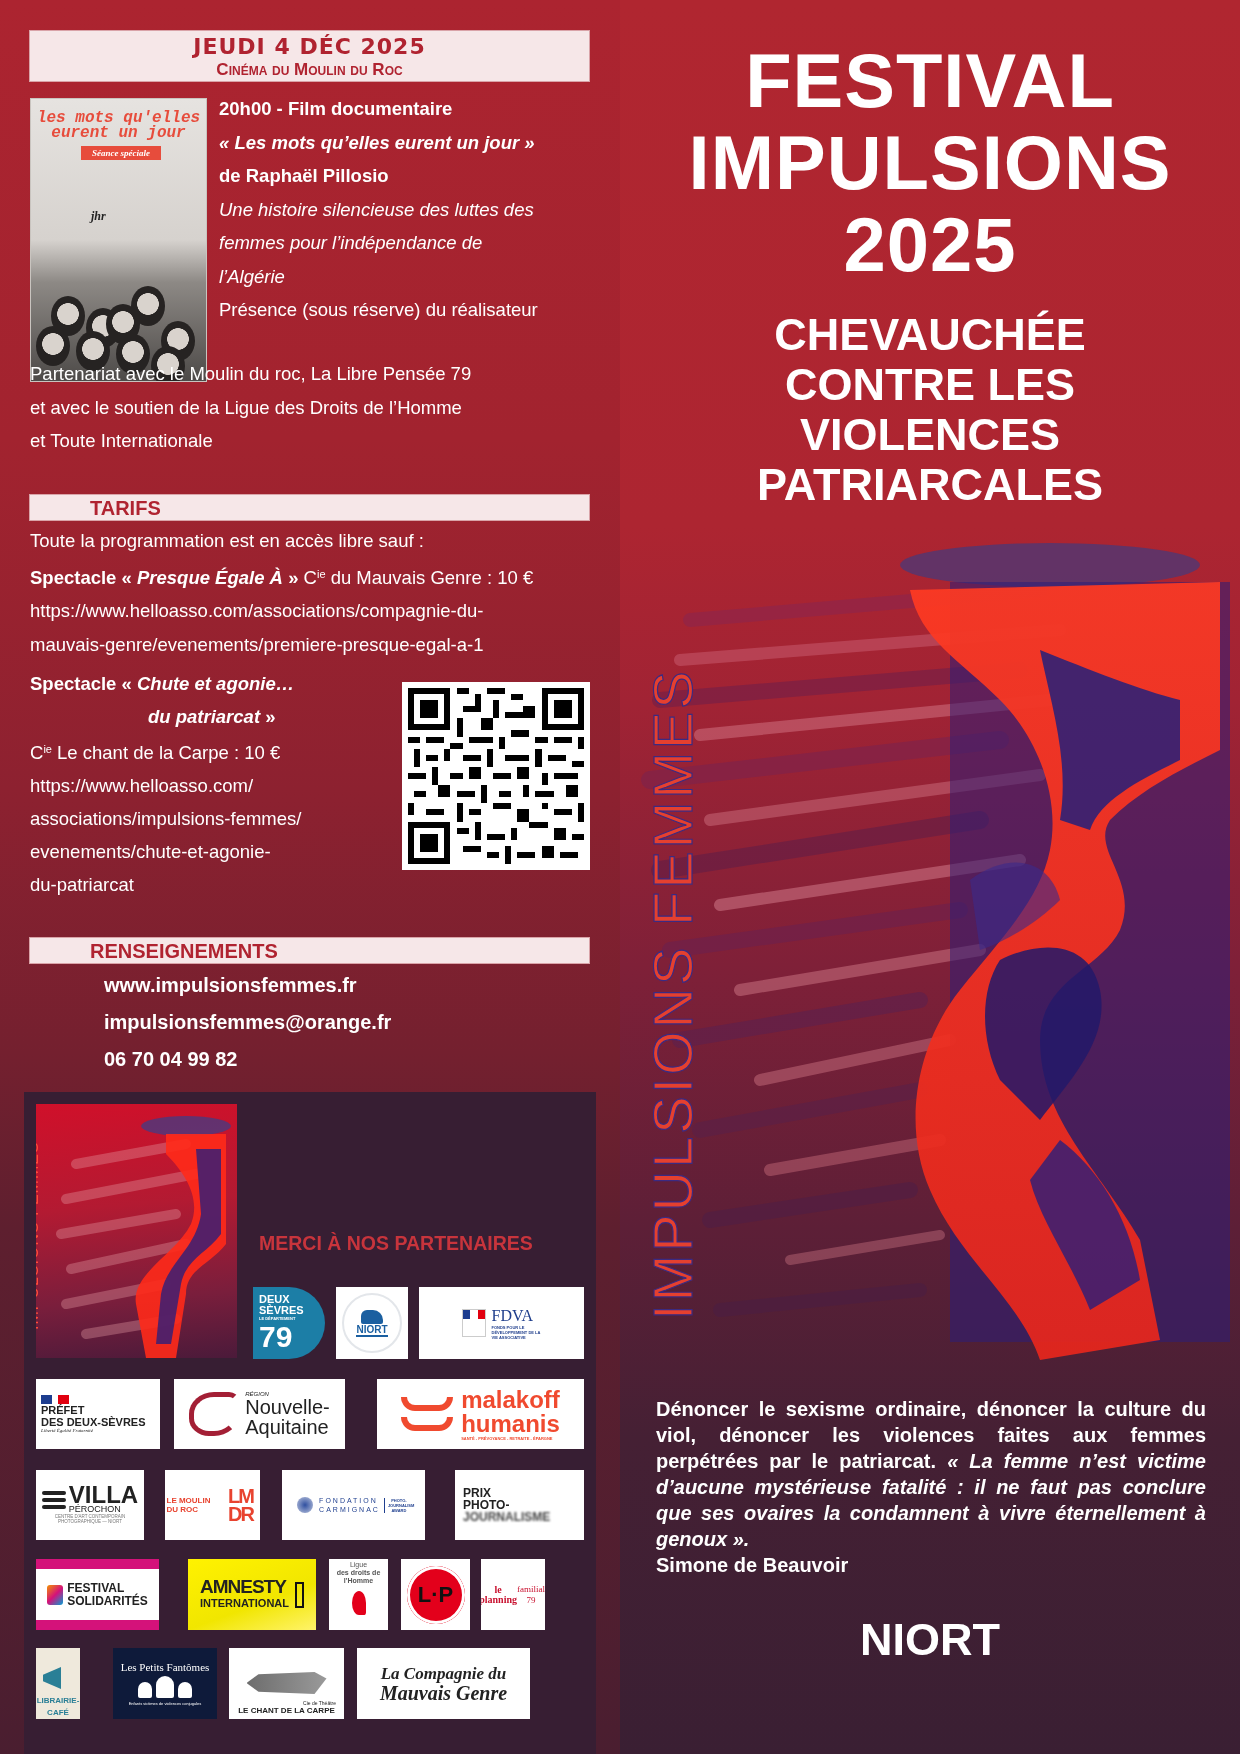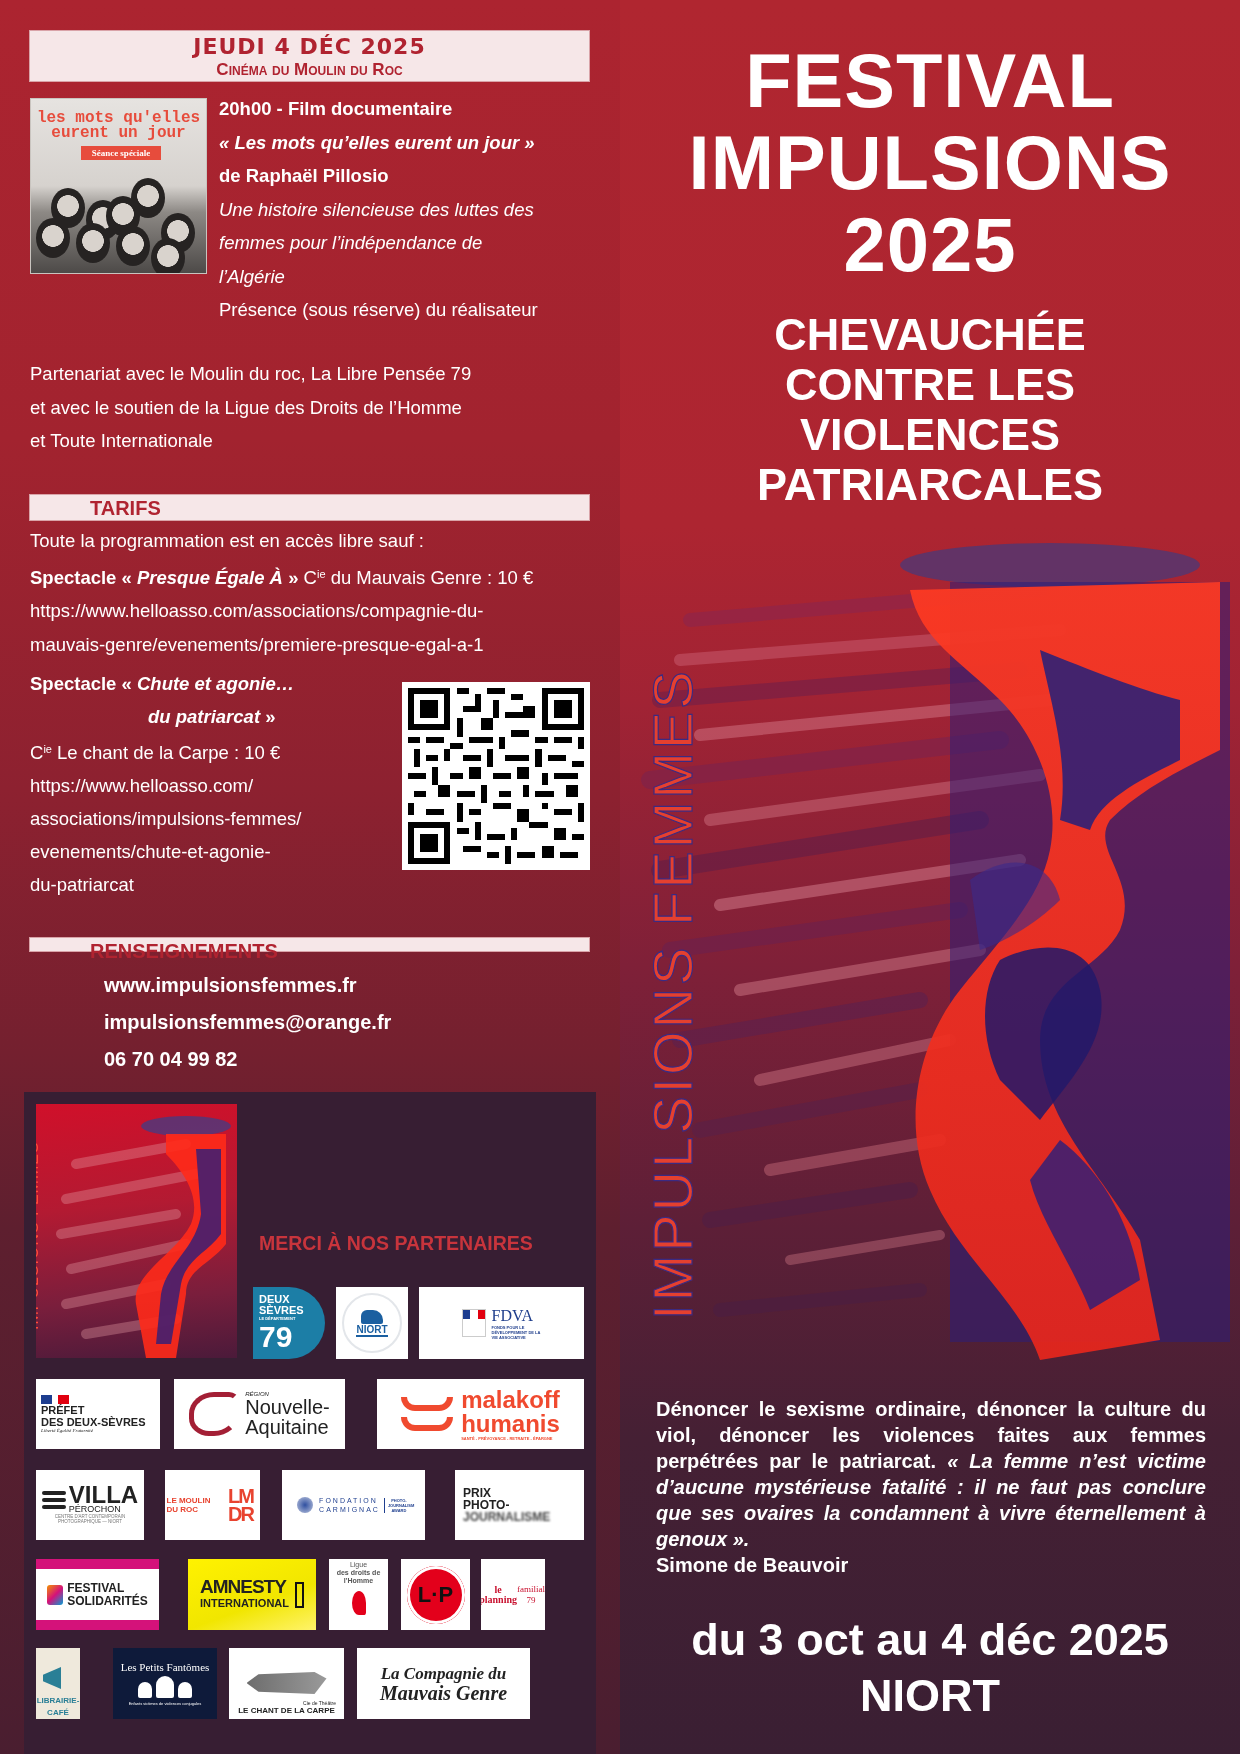--- a/index.html
+++ b/index.html
@@ -19,23 +19,23 @@
   .label-bar {
     position: absolute; left: 29px; width: 561px;
     background: #f6e7e8; border: 1px solid #d9a3a8;
     color: #b02330; font-weight: bold;
   }
   .hdr-bar { top: 30px; height: 52px; text-align: center; }
   .hdr-bar .d1 { font-size: 22px; letter-spacing: 1px; line-height: 26px; padding-top: 3px; font-family: "DejaVu Sans", sans-serif; }
   .hdr-bar .d2 { font-size: 17px; line-height: 20px; font-variant: small-caps; }
 
   .poster-thumb {
-    position: absolute; left: 30px; top: 98px; width: 177px; height: 176px;
+    position: absolute; left: 30px; top: 98px; width: 177px; height: 284px;
     background: linear-gradient(180deg, #e6e3e0 0%, #d6d2ce 50%, #8d8985 65%, #4d4a48 100%);
-    border: 1px solid #c9c4bf; overflow: hidden;
+    border: 1px solid #c9c4bf; overflow: hidden; font-style: italic;
   }
   .poster-thumb .pt-title { position: absolute; left: 0; right: 0; top: 12px; text-align: center; color: #e74c3c; font-family: "Liberation Mono", monospace; font-size: 16px; line-height: 15px; font-weight: bold; }
   .poster-thumb .pt-badge { position: absolute; left: 50px; top: 47px; width: 80px; height: 14px; background: #e74c3c; color: #fff; font-size: 9px; text-align: center; line-height: 14px; font-weight: bold; font-family: "Liberation Serif", serif; }
   .poster-thumb .pt-jhr { position: absolute; left: 60px; top: 110px; color: #222; font-family: "Liberation Serif", serif; font-weight: bold; font-size: 12px; }
   .poster-thumb .faces { position: absolute; left: 0; right: 0; bottom: 0; height: 95px; }
   .face { position: absolute; width: 34px; height: 40px; border-radius: 50%; background: radial-gradient(circle at 50% 45%, #d9d3cd 0 38%, #262322 40%); }
 
   .film-text { position: absolute; left: 219px; top: 92px; width: 380px; font-size: 18.5px; line-height: 33.5px; }
   .film-text .b { font-weight: bold; }
   .film-text .bi { font-weight: bold; font-style: italic; }
@@ -55,21 +55,21 @@
   .spectacle2 .b { font-weight: bold; }
   .spectacle2 .bi { font-weight: bold; font-style: italic; }
   .spectacle2 .indent { padding-left: 118px; }
 
   .qr {
     position: absolute; left: 402px; top: 682px; width: 188px; height: 188px;
     background: #fff; padding: 6px;
   }
   .qr svg { width: 176px; height: 176px; display: block; }
 
-  .rens-bar { top: 937px; height: 15px; }
+  .rens-bar { top: 937px; height: 27px; }
   .rens-text { position: absolute; left: 104px; top: 967px; font-size: 20px; font-weight: bold; line-height: 37px; }
 
   
   .partners-box {
     position: absolute; left: 24px; top: 1092px; width: 572px; height: 662px;
     background: #371e33;
   }
   .mini-poster {
     position: absolute; left: 12px; top: 12px; width: 201px; height: 254px;
     background: linear-gradient(175deg, #d0102a 0%, #b31a32 40%, #7a1e3c 75%, #4b1a3a 100%);
@@ -498,16 +498,15 @@
 
   <div class="vertical-brand">IMPULSIONS FEMMES</div>
 
   <div class="manifesto">
     <span>Dénoncer le sexisme ordinaire, dénoncer la culture du viol, dénoncer les violences faites aux femmes perpétrées par le patriarcat.</span>
     <span class="quote">« La femme n’est victime d’aucune mystérieuse fatalité : il ne faut pas conclure que ses ovaires la condamnent à vivre éternellement à genoux ».</span>
     <div>Simone de Beauvoir</div>
   </div>
 
   <div class="dates">
-    <div>du 3 oct au 4 déc 2025</div>
     <div>NIORT</div>
   </div>
 </div>
 
 </body></html>

